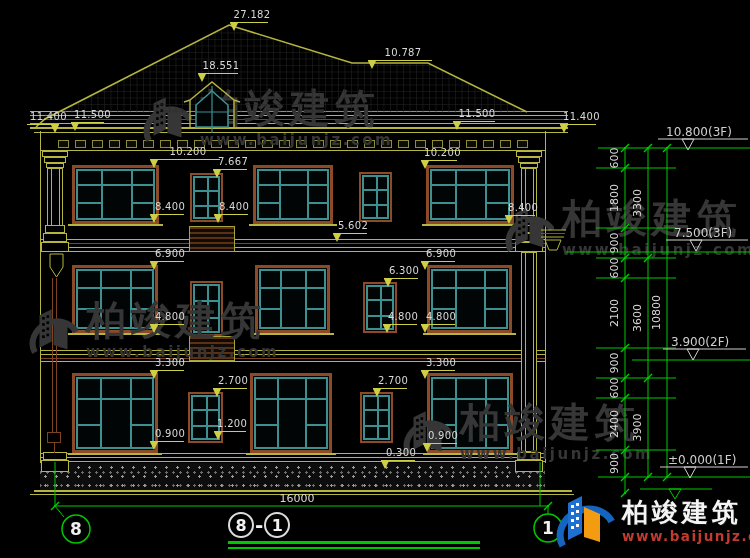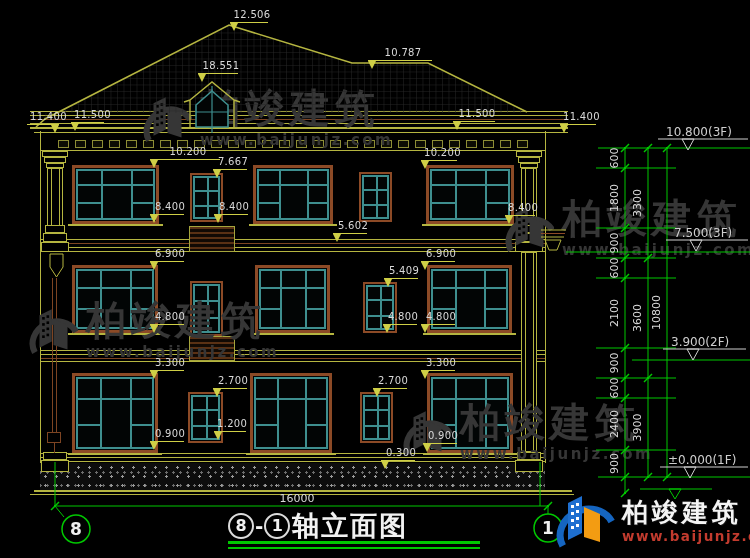--- a/index.html
+++ b/index.html
@@ -371,21 +371,21 @@
       <text x="297" y="502" fill="#d9d9d9" font-size="11" text-anchor="middle">16000</text>
       <line x1="55" y1="506" x2="64" y2="517" stroke="#00c800" stroke-width="1"></line>
       <circle cx="76" cy="529" r="14" fill="none" stroke="#00c800" stroke-width="1.5"></circle>
       <text x="76" y="535" fill="#f0f0f0" font-size="17" font-weight="bold" text-anchor="middle">8</text>
       <circle cx="548" cy="528" r="14" fill="none" stroke="#00c800" stroke-width="1.5"></circle>
       <text x="548" y="534" fill="#f0f0f0" font-size="17" font-weight="bold" text-anchor="middle">1</text>
     </svg>
 
   <div id="callouts">
       <div class="callout" style="left: 230px; top: 10px;">
-        <span class="ct" style="left: 3px; top: 0px; width: 38px; text-align: center;">12.506</span>
+        <span class="ct" style="left: 3px; top: 0px; width: 38px; text-align: center;">27.182</span>
         <div class="cl" style="left: 0px; top: 12px; width: 38px;"></div>
         <div class="tri" style="top: 13px; left: 0px;"></div>
       </div>
       <div class="callout" style="left: 368px; top: 48px;">
         <span class="ct" style="left: 3px; top: 0px; width: 64px; text-align: center;">10.787</span>
         <div class="cl" style="left: 0px; top: 12px; width: 64px;"></div>
         <div class="tri" style="top: 13px; left: 0px;"></div>
       </div>
       <div class="callout" style="left: 198px; top: 61px;">
         <span class="ct" style="left: 3px; top: 0px; width: 40px; text-align: center;">18.551</span>
@@ -451,21 +451,21 @@
         <span class="ct" style="left: 3px; top: 0px; width: 34px; text-align: center;">6.900</span>
         <div class="cl" style="left: 0px; top: 12px; width: 34px;"></div>
         <div class="tri" style="top: 13px; left: 0px;"></div>
       </div>
       <div class="callout" style="left: 421px; top: 249px;">
         <span class="ct" style="left: 3px; top: 0px; width: 34px; text-align: center;">6.900</span>
         <div class="cl" style="left: 0px; top: 12px; width: 34px;"></div>
         <div class="tri" style="top: 13px; left: 0px;"></div>
       </div>
       <div class="callout" style="left: 384px; top: 266px;">
-        <span class="ct" style="left: 3px; top: 0px; width: 34px; text-align: center;">5.409</span>
+        <span class="ct" style="left: 3px; top: 0px; width: 34px; text-align: center;">6.300</span>
         <div class="cl" style="left: 0px; top: 12px; width: 34px;"></div>
         <div class="tri" style="top: 13px; left: 0px;"></div>
       </div>
       <div class="callout" style="left: 150px; top: 312px;">
         <span class="ct" style="left: 3px; top: 0px; width: 34px; text-align: center;">4.800</span>
         <div class="cl" style="left: 0px; top: 12px; width: 34px;"></div>
         <div class="tri" style="top: 13px; left: 0px;"></div>
       </div>
       <div class="callout" style="left: 383px; top: 312px;">
         <span class="ct" style="left: 3px; top: 0px; width: 34px; text-align: center;">4.800</span>
@@ -603,21 +603,20 @@
           <span class="wm-brand">柏竣建筑</span>
      <span class="wm-url">www.baijunjz.com</span>
         </div>
       </div>
     </div>
 
   <div id="title-block">
     <span class="axis-pill">8</span>
     <span id="title-dash">-</span>
     <span class="axis-pill">1</span>
-    <span id="title-name">轴立面图</span>
   </div>
   <div class="title-underline" style="top:541px;width:252px;"></div>
   <div class="title-underline" style="top:547px;width:252px;height:2px;"></div>
 
   <div id="vendor-logo" style="left:546px;top:487px;">
     <svg width="70" height="68" viewBox="0 0 70 68">
       <path d="M10 52 A 27 24 0 1 1 64 44" fill="none" stroke="#1565c0" stroke-width="7" transform="rotate(-18 35 34)"></path>
       <path d="M22 16 L36 9 L36 46 L22 53 Z" fill="#1e6fd0"></path>
       <path d="M38 20 L54 27 L54 55 L38 50 Z" fill="#f39c12"></path>
       <g fill="#ffffff">

